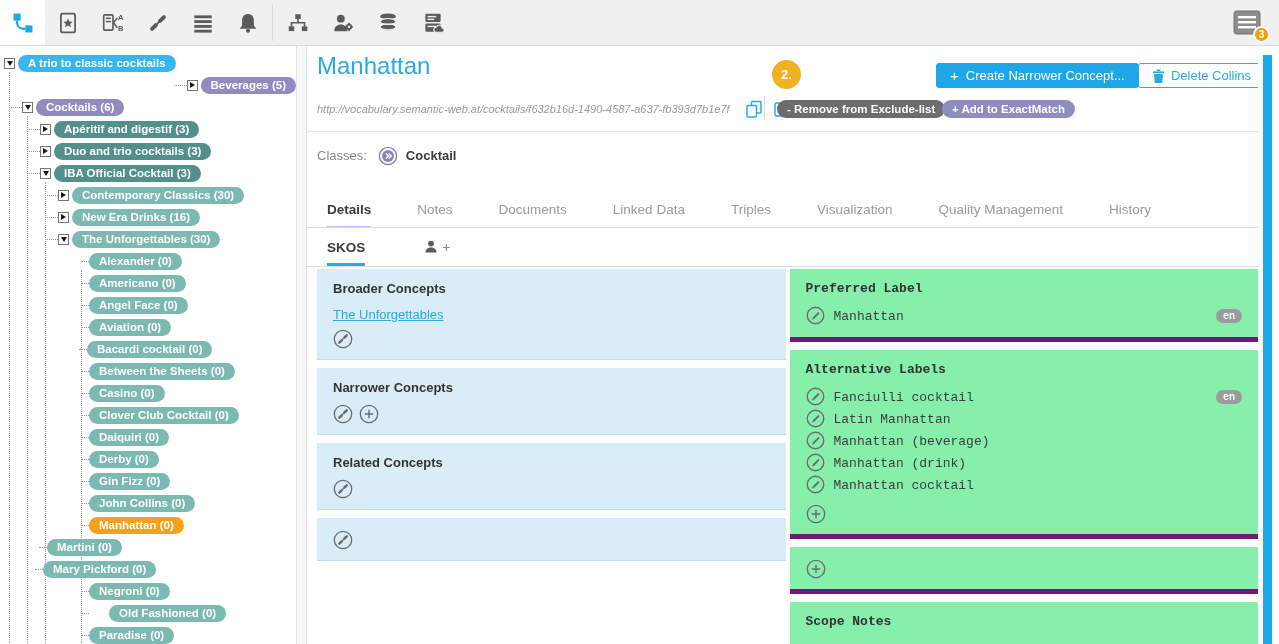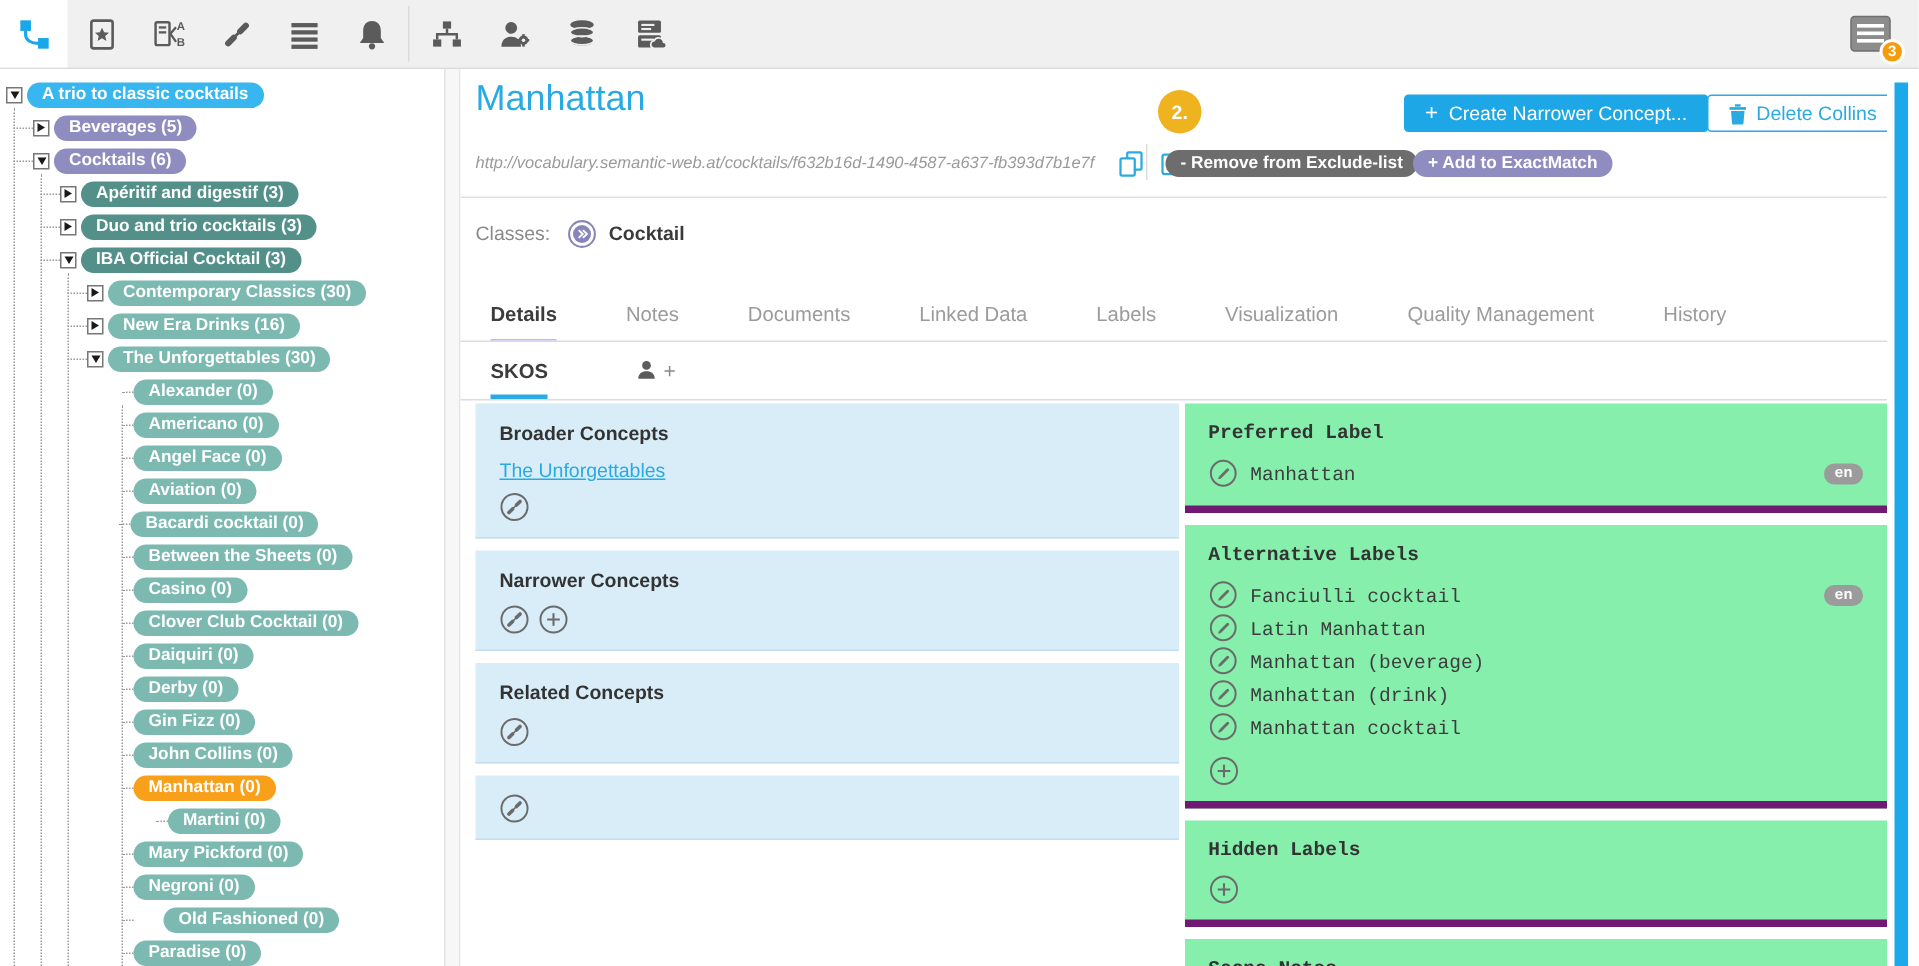--- a/index.html
+++ b/index.html
@@ -222,74 +222,74 @@
       <div class="guide" style="left: 9px; top: 26px; bottom: 0px;"></div>
       <div class="guide" style="left: 27px; top: 70px; bottom: 0px;"></div>
       <div class="guide" style="left: 45px; top: 136px; bottom: 0px;"></div>
       <div class="guide" style="left: 81px; top: 224px; bottom: 0px;"></div>
       <div class="trow" style="padding-left: 4px;">
         <span class="toggle">
           <span class="tri-d"></span>
         </span>
         <span class="pill scheme">A trio to classic cocktails</span>
       </div>
+      <div class="trow" style="padding-left: 9px; justify-content: flex-end;">
+        <span class="stub" style="width: 13px;"></span>
+        <span class="toggle">
+          <span class="tri-r"></span>
+        </span>
+        <span class="pill topconcept">Beverages (5)</span>
+      </div>
       <div class="trow" style="padding-left: 9px;">
         <span class="stub" style="width: 13px;"></span>
         <span class="toggle">
+          <span class="tri-d"></span>
+        </span>
+        <span class="pill topconcept">Cocktails (6)</span>
+      </div>
+      <div class="trow" style="padding-left: 27px;">
+        <span class="stub" style="width: 13px;"></span>
+        <span class="toggle">
           <span class="tri-r"></span>
         </span>
-        <span class="pill topconcept">Beverages (5)</span>
-      </div>
-      <div class="trow" style="padding-left: 9px;">
+        <span class="pill concept">Apéritif and digestif (3)</span>
+      </div>
+      <div class="trow" style="padding-left: 27px;">
+        <span class="stub" style="width: 13px;"></span>
+        <span class="toggle">
+          <span class="tri-r"></span>
+        </span>
+        <span class="pill concept">Duo and trio cocktails (3)</span>
+      </div>
+      <div class="trow" style="padding-left: 27px;">
         <span class="stub" style="width: 13px;"></span>
         <span class="toggle">
           <span class="tri-d"></span>
         </span>
-        <span class="pill topconcept">Cocktails (6)</span>
-      </div>
-      <div class="trow" style="padding-left: 27px;">
+        <span class="pill concept">IBA Official Cocktail (3)</span>
+      </div>
+      <div class="trow" style="padding-left: 45px;">
         <span class="stub" style="width: 13px;"></span>
         <span class="toggle">
           <span class="tri-r"></span>
         </span>
-        <span class="pill concept">Apéritif and digestif (3)</span>
-      </div>
-      <div class="trow" style="padding-left: 27px;">
+        <span class="pill subconcept">Contemporary Classics (30)</span>
+      </div>
+      <div class="trow" style="padding-left: 45px;">
         <span class="stub" style="width: 13px;"></span>
         <span class="toggle">
           <span class="tri-r"></span>
         </span>
-        <span class="pill concept">Duo and trio cocktails (3)</span>
-      </div>
-      <div class="trow" style="padding-left: 27px;">
+        <span class="pill subconcept">New Era Drinks (16)</span>
+      </div>
+      <div class="trow" style="padding-left: 45px;">
         <span class="stub" style="width: 13px;"></span>
         <span class="toggle">
           <span class="tri-d"></span>
         </span>
-        <span class="pill concept">IBA Official Cocktail (3)</span>
-      </div>
-      <div class="trow" style="padding-left: 45px;">
-        <span class="stub" style="width: 13px;"></span>
-        <span class="toggle">
-          <span class="tri-r"></span>
-        </span>
-        <span class="pill subconcept">Contemporary Classics (30)</span>
-      </div>
-      <div class="trow" style="padding-left: 45px;">
-        <span class="stub" style="width: 13px;"></span>
-        <span class="toggle">
-          <span class="tri-r"></span>
-        </span>
-        <span class="pill subconcept">New Era Drinks (16)</span>
-      </div>
-      <div class="trow" style="padding-left: 45px;">
-        <span class="stub" style="width: 13px;"></span>
-        <span class="toggle">
-          <span class="tri-d"></span>
-        </span>
         <span class="pill subconcept">The Unforgettables (30)</span>
       </div>
       <div class="trow" style="padding-left: 81px;">
         <span class="stub" style="width: 8px;"></span>
         <span class="pill subconcept">Alexander (0)</span>
       </div>
       <div class="trow" style="padding-left: 81px;">
         <span class="stub" style="width: 8px;"></span>
         <span class="pill subconcept">Americano (0)</span>
       </div>
@@ -330,25 +330,25 @@
         <span class="pill subconcept">Gin Fizz (0)</span>
       </div>
       <div class="trow" style="padding-left: 81px;">
         <span class="stub" style="width: 8px;"></span>
         <span class="pill subconcept">John Collins (0)</span>
       </div>
       <div class="trow" style="padding-left: 81px;">
         <span class="stub" style="width: 8px;"></span>
         <span class="pill subconcept selected">Manhattan (0)</span>
       </div>
-      <div class="trow" style="padding-left: 104px;">
+      <div class="trow" style="padding-left: 39px;">
         <span class="stub" style="width: 8px;"></span>
         <span class="pill subconcept">Martini (0)</span>
       </div>
-      <div class="trow" style="padding-left: 81px;">
+      <div class="trow" style="padding-left: 35px;">
         <span class="stub" style="width: 8px;"></span>
         <span class="pill subconcept">Mary Pickford (0)</span>
       </div>
       <div class="trow" style="padding-left: 81px;">
         <span class="stub" style="width: 8px;"></span>
         <span class="pill subconcept">Negroni (0)</span>
       </div>
       <div class="trow" style="padding-left: 81px; gap: 20px;">
         <span class="stub" style="width: 8px;"></span>
         <span class="pill subconcept">Old Fashioned (0)</span>
@@ -406,21 +406,21 @@
       <path d="M8.8 8.4 L11.5 11 L8.8 13.6 M11.6 8.4 L14.3 11 L11.6 13.6" fill="none" stroke="#fff" stroke-width="1.3"></path>
     </svg>
     <span class="classes-value">Cocktail</span>
   </section>
 
   <nav class="m-tabs" id="tabs">
       <span class="tab active">Details</span>
       <span class="tab">Notes</span>
       <span class="tab">Documents</span>
       <span class="tab">Linked Data</span>
-      <span class="tab">Labels</span>
+      <span class="tab">Triples</span>
       <span class="tab">Visualization</span>
       <span class="tab">Quality Management</span>
       <span class="tab">History</span>
     </nav>
 
   <div class="m-subtabs">
     <span class="subtab">SKOS</span>
     <span class="subtab-add">
       <svg width="16" height="16" viewBox="0 0 16 16">
         <circle cx="8" cy="4.6" r="2.9" fill="#5c5c5c"></circle>
@@ -552,21 +552,20 @@
             </div>
           </div>
         <div class="icon-row add-row">
             <span class="circ"><svg width="20" height="20" viewBox="0 0 20 20">
                 <circle cx="10" cy="10" r="8.7" fill="none" stroke="#6b6b6b" stroke-width="1.3"></circle>
                 <path d="M10 5.8 V14.2 M5.8 10 H14.2" stroke="#6b6b6b" stroke-width="1.4"></path>
               </svg></span>
           </div>
       </section>
       <section class="panel panel-green">
-        <h3>Hidden Labels</h3>
         <div class="icon-row">
             <span class="circ"><svg width="20" height="20" viewBox="0 0 20 20">
                 <circle cx="10" cy="10" r="8.7" fill="none" stroke="#6b6b6b" stroke-width="1.3"></circle>
                 <path d="M10 5.8 V14.2 M5.8 10 H14.2" stroke="#6b6b6b" stroke-width="1.4"></path>
               </svg></span>
           </div>
       </section>
       <section class="panel panel-green">
         <h3>Scope Notes</h3>
 

